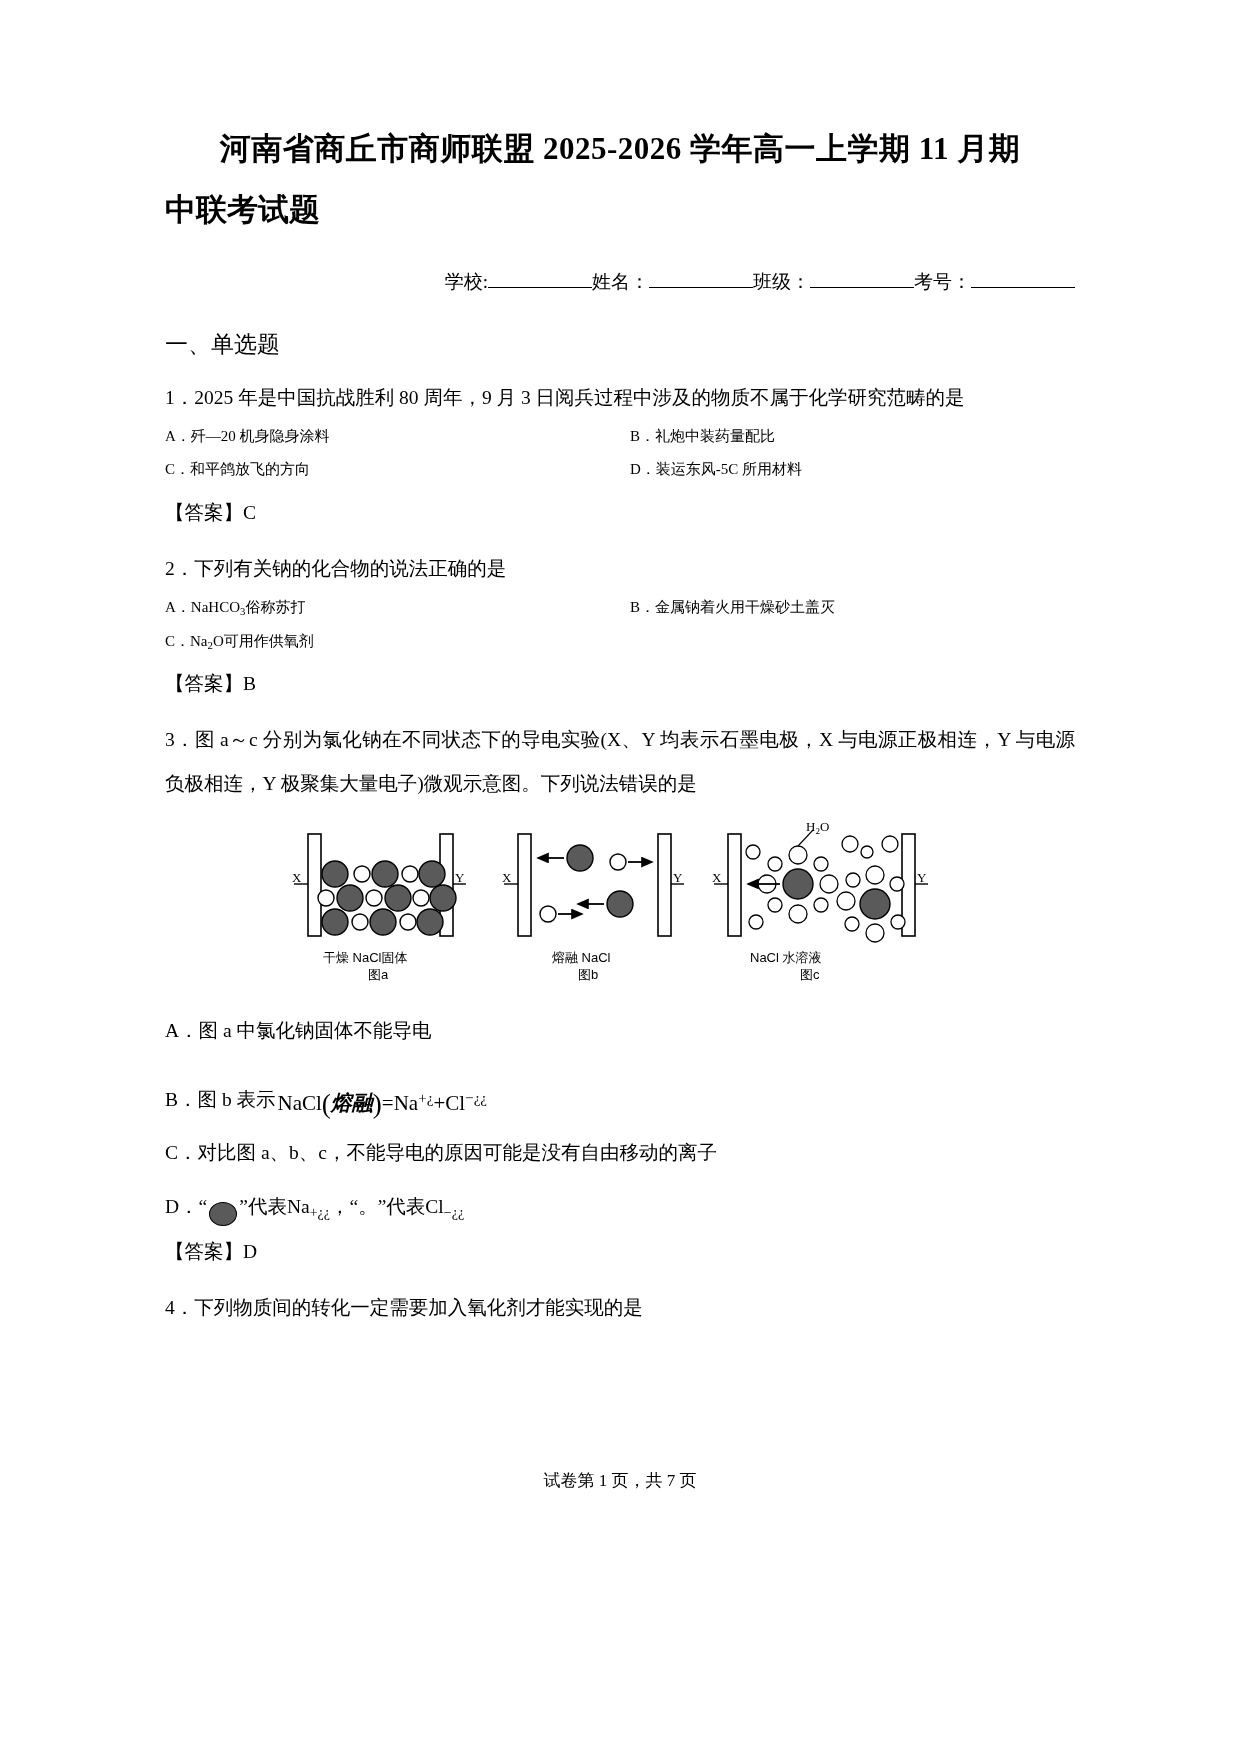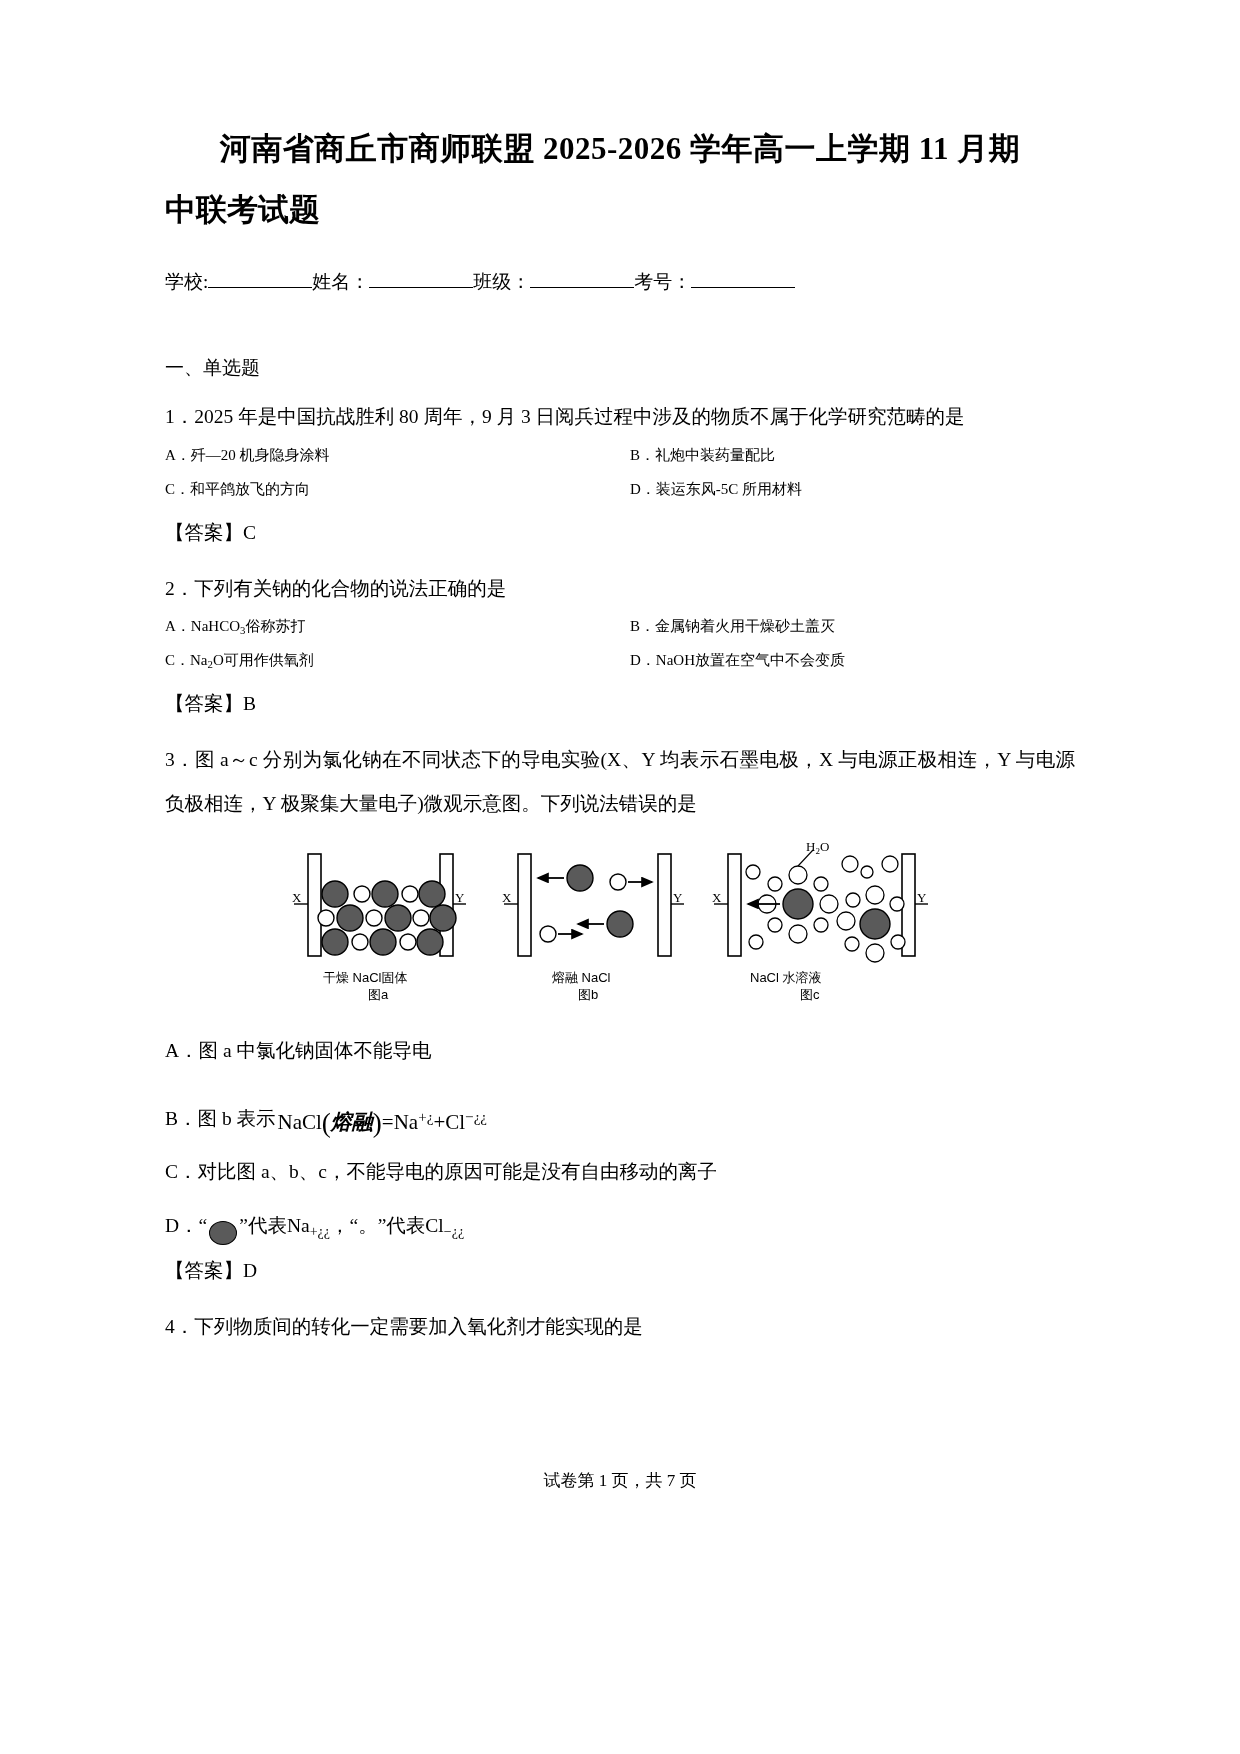--- a/index.html
+++ b/index.html
@@ -31,37 +31,37 @@
     margin: 0 0 0 0;
   }
   .title-line-2 {
     text-align: left;
     font-size: 31px;
     font-weight: bold;
     margin-top: 10px;
   }
   .info-line {
     margin-top: 38px;
-    text-align: left;
+    text-align: right;
     font-size: 19px;
     white-space: nowrap;
   }
   .info-line .seg { display: inline-block; }
   .blank {
     display: inline-block;
     border-bottom: 1.3px solid #000;
     vertical-align: baseline;
   }
   .blank.w1 { width: 104px; }
   .blank.w2 { width: 104px; }
   .blank.w3 { width: 104px; }
   .blank.w4 { width: 104px; }
   .section-head {
-    margin-top: 58px;
-    font-size: 19px;
+    margin-top: 32px;
+    font-size: 23px;
     line-height: 1.6;
   }
   .q {
     font-size: 19.5px;
     line-height: 2.25;
     margin-top: 12px;
     text-align: justify;
   }
   .q-stem { text-indent: 0; }
   .opts {
@@ -151,21 +151,20 @@
   </div>
   <div class="answer"><span>【答案】</span><span>C</span></div>
 
   <div class="q q-stem">
     <span>2．</span><span>下列有关钠的化合物的说法正确的是</span>
   </div>
   <div class="opts">
     <div class="opt"><span>A．</span><span>NaHCO</span><sub>3</sub><span>俗称苏打</span></div>
     <div class="opt right"><span>B．</span><span>金属钠着火用干燥砂土盖灭</span></div>
     <div class="opt"><span>C．</span><span>Na</span><sub>2</sub><span>O</span><span>可用作供氧剂</span></div>
-    <div class="opt right"><span>D．</span><span>NaOH</span><span>放置在空气中不会变质</span></div>
   </div>
   <div class="answer"><span>【答案】</span><span>B</span></div>
 
   <div class="q q-stem">
     <span>3．</span><span>图 a～c 分别为氯化钠在不同状态下的导电实验(X、Y 均表示石墨电极，X 与电源正极相连，Y 与电源负极相连，Y 极聚集大量电子)微观示意图。下列说法错误的是</span>
   </div>
 
   <div class="figure-wrap">
     <svg width="660" height="175" viewBox="0 0 660 175">
       <defs>

